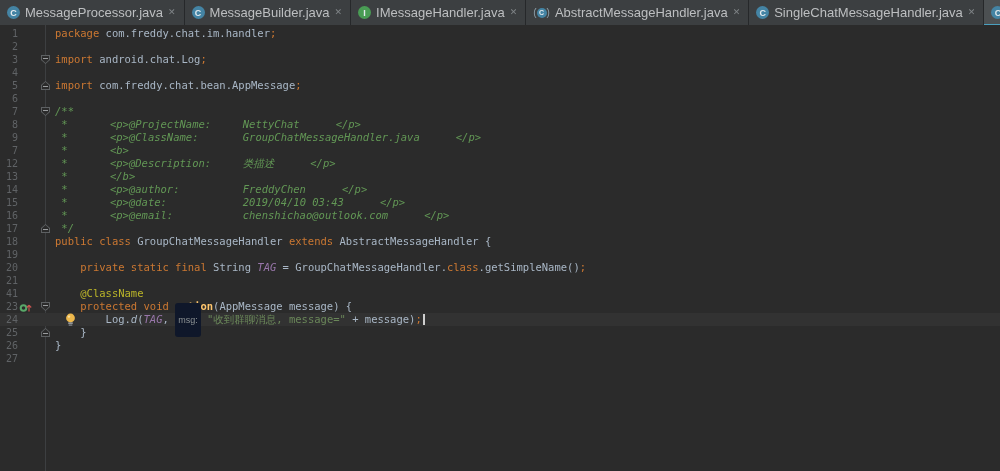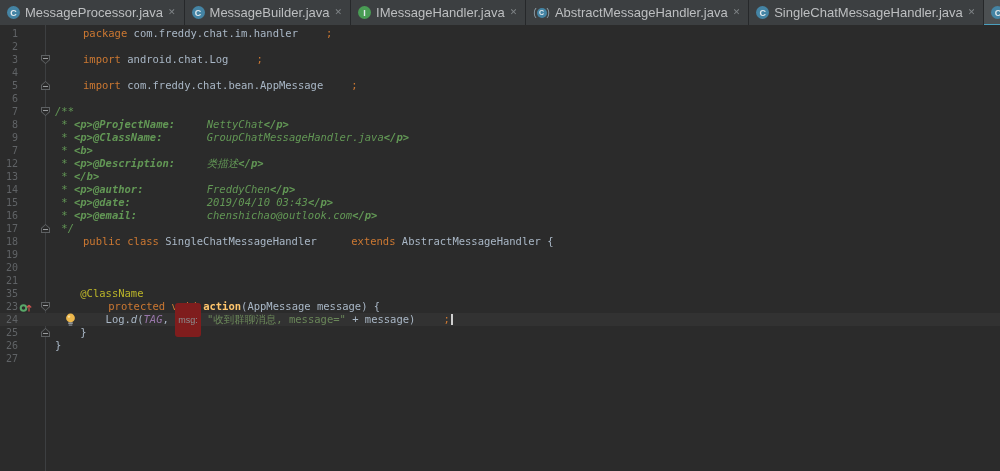--- a/index.html
+++ b/index.html
@@ -29,30 +29,30 @@
           background:#2B2B2B;padding-top:2px;box-sizing:border-box;}
   #gutter-sep{position:absolute;top:0;bottom:0;left:45px;width:1px;background:#3D3F41;}
   .line{display:flex;height:13px;line-height:13px;position:relative;
         font-family:"DejaVu Sans Mono",monospace;font-size:10.5px;}
   .line.current{background:#323232;}
   .ln{width:18px;flex:none;text-align:right;color:#606366;font-size:10px;}
   .gut{width:37px;flex:none;position:relative;}
   .code{white-space:pre;color:#A9B7C6;}
 
   
-  .kw{color:#CC7832;margin-left:28px;}
+  .kw{color:#CC7832;}
   .txt{color:#A9B7C6;}
   .cmt{color:#629755;font-style:italic;}
-  .cmtb{color:#629755;font-style:italic;font-weight:bold;}
+  .cmtb{color:#629755;font-style:italic;font-weight:normal;margin-left:36px;}
   .str{color:#6A8759;}
   .const{color:#9876AA;font-style:italic;}
   .ann{color:#BBB529;}
   .mdecl{color:#FFC66D;font-weight:bold;}
   .scall{color:#A9B7C6;font-style:italic;}
-  .hint{background:#7f1d1d;color:#8C9193;border-radius:3px;padding:12px 3px;
+  .hint{background:#0f172a;color:#8C9193;border-radius:3px;padding:12px 3px;
         font-family:"Liberation Sans",sans-serif;font-size:9px;font-style:normal;}
   .caret{display:inline-block;width:2px;height:11px;background:#CFCFCF;
          vertical-align:text-bottom;margin-left:1px;}
 
   
   .fm{position:absolute;left:23px;top:2px;width:9px;height:9px;}
   .fm .o,.fm .i{position:absolute;}
   .fm .o{inset:0;background:#5E6163;}
   .fm .i{inset:1px;background:#2B2B2B;}
   .fm.down .o{clip-path:polygon(0 0,100% 0,100% 55%,50% 100%,0 55%);}
@@ -209,38 +209,39 @@
               <span class="o"></span>
               <span class="i"></span>
               <span class="m"></span>
             </span>
           </span>
           <span class="code"><span class="cmt"> */</span></span>
         </div>
         <div class="line">
           <span class="ln">18</span>
           <span class="gut"></span>
-          <span class="code"><span class="kw">public class</span><span class="txt"> SingleChatMessageHandler </span><span class="kw">extends</span><span class="txt"> AbstractMessageHandler {</span></span>
+          <span class="code"><span class="kw">public class</span><span class="txt"> GroupChatMessageHandler </span><span class="kw">extends</span><span class="txt"> AbstractMessageHandler {</span></span>
         </div>
         <div class="line">
           <span class="ln">19</span>
           <span class="gut"></span>
           <span class="code"></span>
         </div>
         <div class="line">
           <span class="ln">20</span>
           <span class="gut"></span>
+          <span class="code"><span class="txt">    </span><span class="kw">private static final</span><span class="txt"> String </span><span class="const">TAG</span><span class="txt"> = GroupChatMessageHandler.</span><span class="kw">class</span><span class="txt">.getSimpleName()</span><span class="kw">;</span></span>
         </div>
         <div class="line">
           <span class="ln">21</span>
           <span class="gut"></span>
           <span class="code"></span>
         </div>
         <div class="line">
-          <span class="ln">35</span>
+          <span class="ln">41</span>
           <span class="gut"></span>
           <span class="code"><span class="txt">    </span><span class="ann">@ClassName</span></span>
         </div>
         <div class="line">
           <span class="ln">23</span>
           <span class="gut">
             <span class="fm down">
               <span class="o"></span>
               <span class="i"></span>
               <span class="m"></span>

